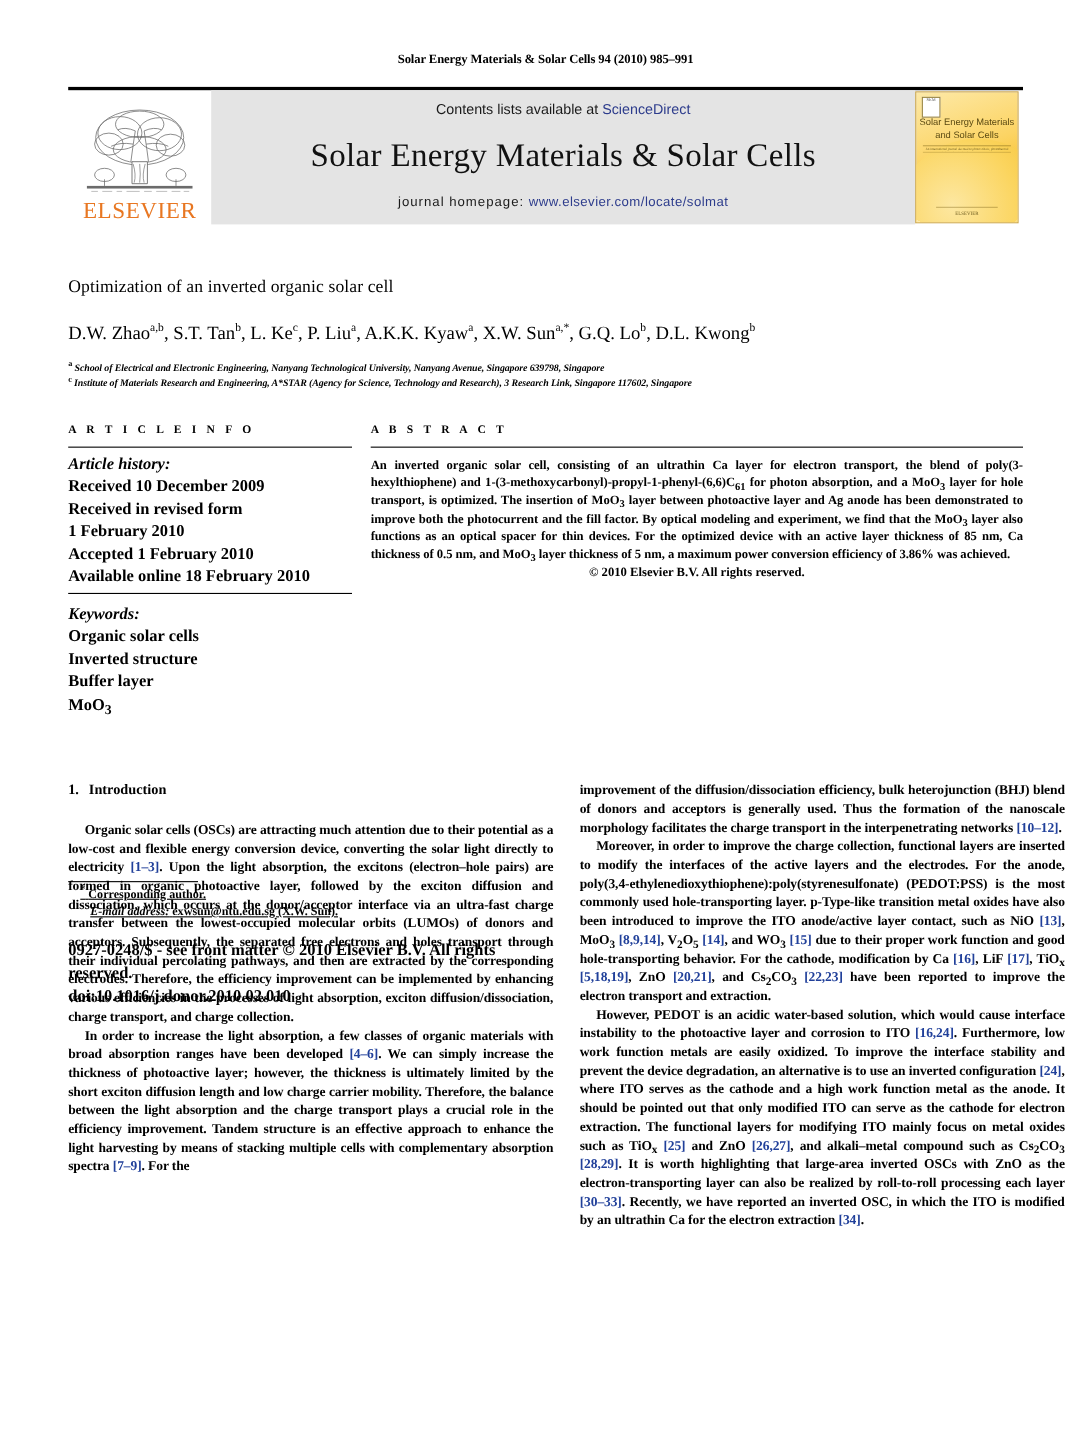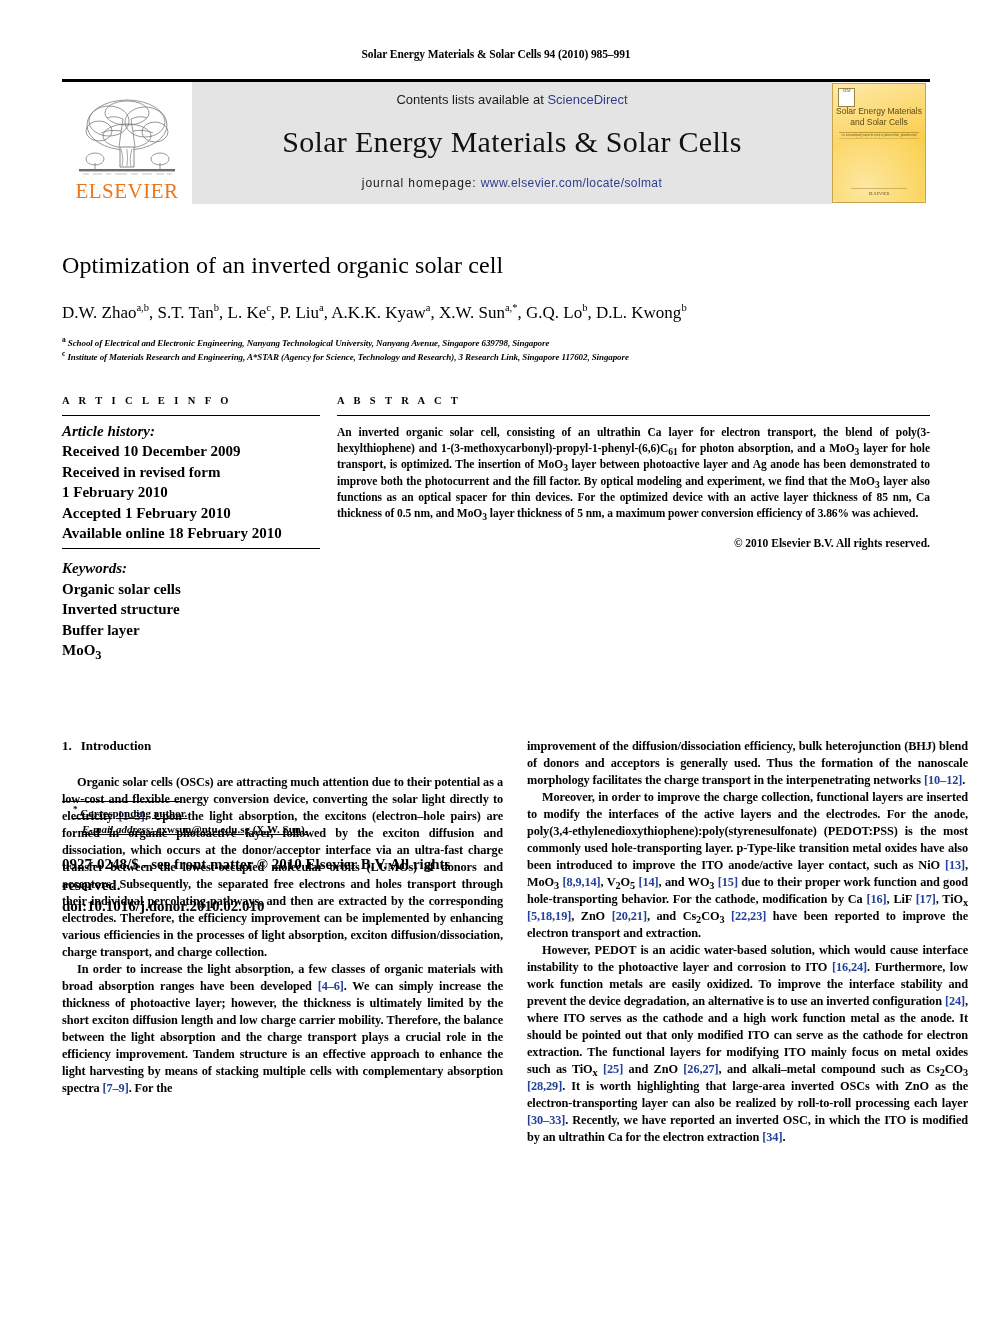--- a/index.html
+++ b/index.html
@@ -151,21 +151,21 @@
   .cover-foot {
     position:absolute; bottom: 6px; left: 0; right: 0;
     text-align:center; font-size: 4.5px; color:#6b5a1e;
     border-top: 1px solid rgba(120,95,20,.35);
     padding-top: 2px; margin: 0 18px;
   }
 
   
   .title-block { margin-top: 48px; }
   .article-title {
-    font-size: 24px;
+    font-size: 16px;
     font-weight: normal;
     letter-spacing: 0.1px;
     margin: 0 0 22px 0;
     line-height: 1.15;
   }
   .authors {
     font-size: 17px;
     margin: 0 0 14px 0;
     line-height: 1.25;
   }
@@ -207,28 +207,28 @@
   .abstract-text {
     font-size: 11.5px;
     line-height: 1.42;
     text-align: justify;
     font-weight: bold;
     letter-spacing: -0.05px;
   }
   .copyright {
     font-size: 11.5px;
     font-weight: bold;
-    text-align: right;
-    margin-top: 15px;
+    text-align: center;
+    margin-top: 3px;
   }
   sub, sup { line-height: 0; }
 
   
   .body-cols {
-    margin-top: 73px;
+    margin-top: 54px;
     display: flex;
     gap: 24px;
   }
   .bcol { width: 441px; flex: 0 0 441px; }
   .h1 {
     font-size: 13px;
     font-weight: bold;
     margin: 0 0 20px 0;
   }
   .h1 .num { margin-right: 9px; }

